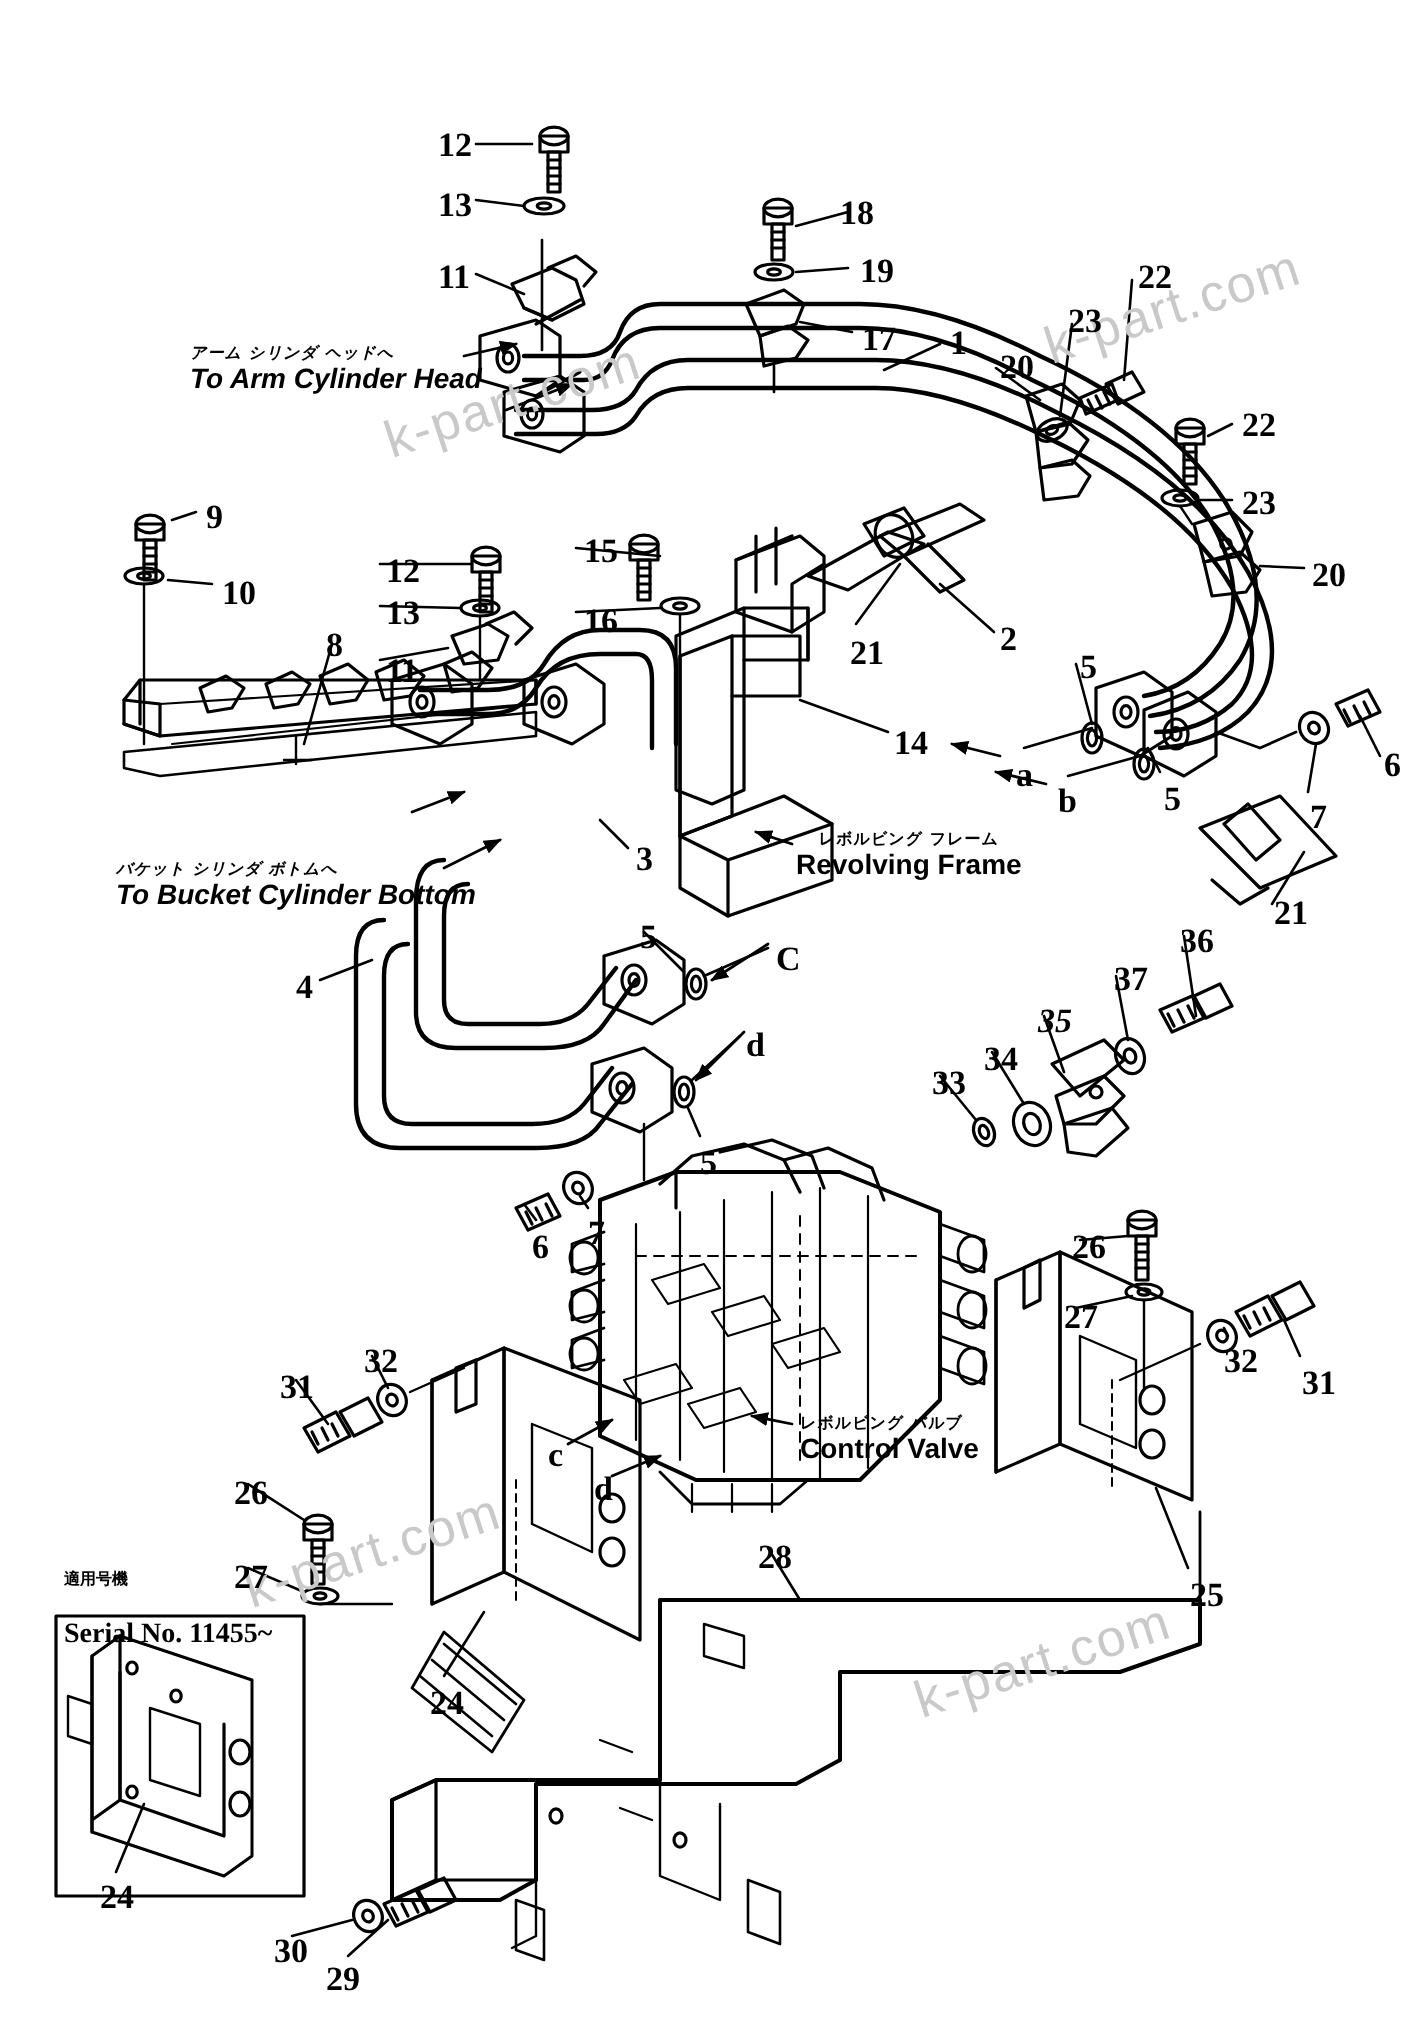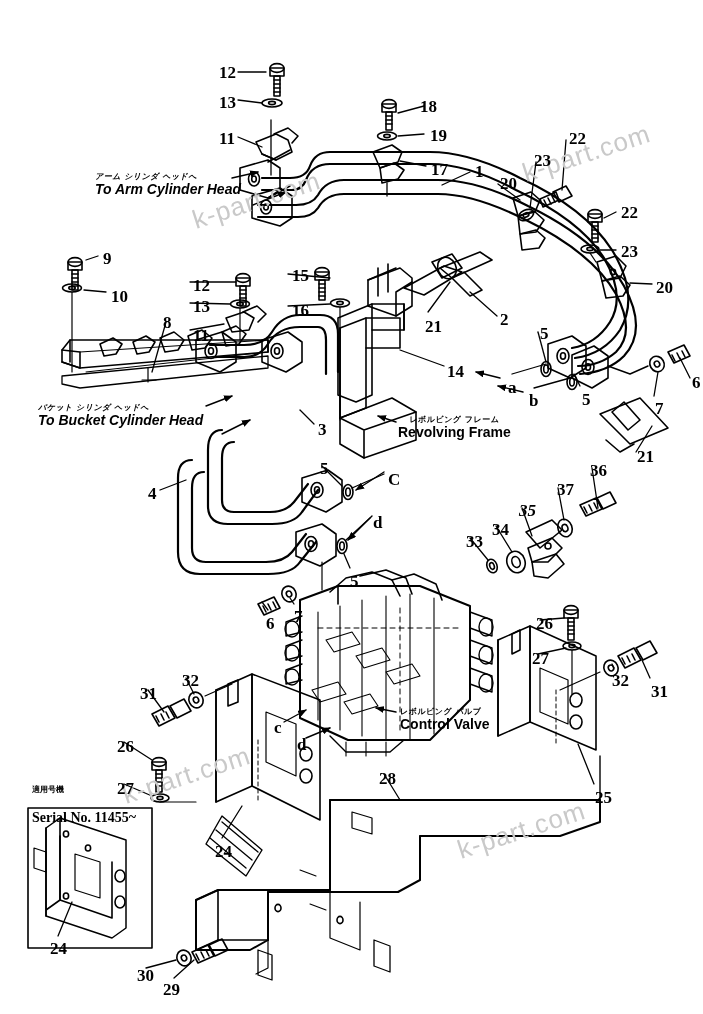--- a/index.html
+++ b/index.html
@@ -472,23 +472,23 @@
 
   <div class="wm" style="left:520px;top:138px;transform:rotate(-18deg);">k-part.com</div>
   <div class="wm" style="left:190px;top:185px;transform:rotate(-18deg);">k-part.com</div>
   <div class="wm" style="left:120px;top:760px;transform:rotate(-18deg);">k-part.com</div>
   <div class="wm" style="left:455px;top:815px;transform:rotate(-18deg);">k-part.com</div>
 
   <div class="lbl italic" style="left:95px;top:172px;">
     <span class="jp">アーム シリンダ ヘッドへ</span>
     <span class="en">To Arm Cylinder Head</span>
   </div>
-  <div class="lbl italic" style="left:38px;top:403px;">
-    <span class="jp">バケット シリンダ ヘッドへ</span>
-    <span class="en">To Bucket Cylinder Head</span>
+  <div class="lbl italic" style="left:58px;top:430px;">
+    <span class="jp">バケット シリンダ ボトムへ</span>
+    <span class="en">To Bucket Cylinder Bottom</span>
   </div>
   <div class="lbl" style="left:398px;top:415px;text-align:center;">
     <span class="jp">レボルビング フレーム</span>
     <span class="en">Revolving Frame</span>
   </div>
   <div class="lbl" style="left:400px;top:707px;">
     <span class="jp">レボルビング バルブ</span>
     <span class="en">Control Valve</span>
   </div>
 

